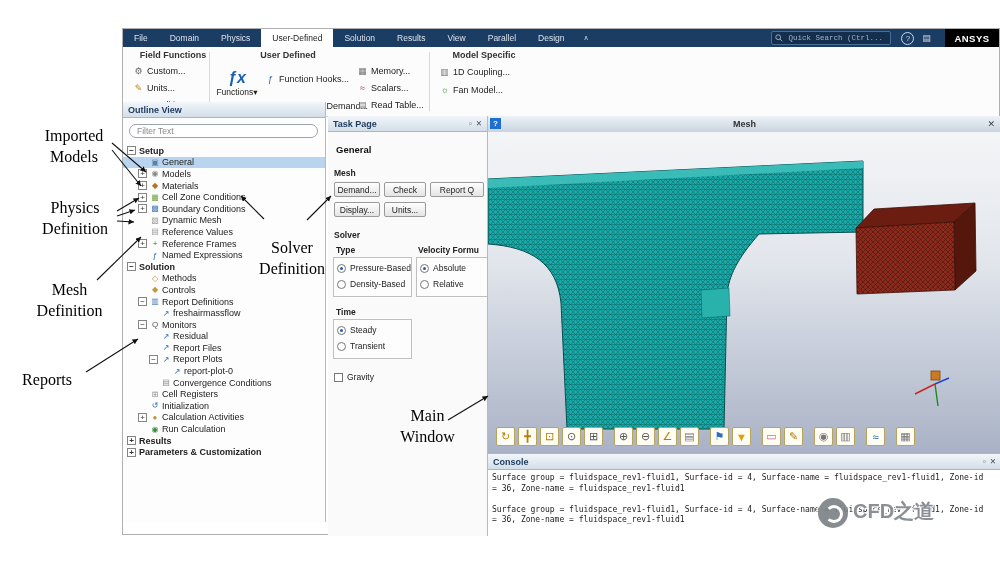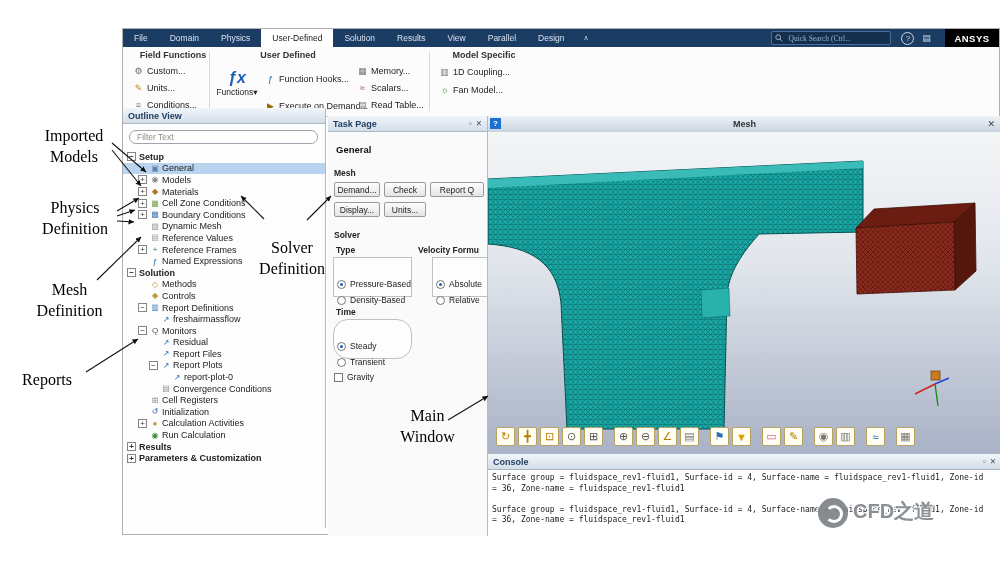--- a/index.html
+++ b/index.html
@@ -14,21 +14,21 @@
   .tabbar{position:absolute;left:0;top:0;width:100%;height:18px;background:#1b3c63;
           display:flex;align-items:center;color:#d8e2ee;font-size:8.5px;}
   .tab{padding:0 11px;height:18px;display:flex;align-items:center;cursor:default;white-space:nowrap;}
   .tab.sel{background:#fff;color:#1a1a1a;}
   .caret{padding:0 8px;font-size:7px;color:#cfd8e3;}
   .tspacer{flex:1;}
   .search{width:112px;height:12px;background:#142e4e;border:1px solid #4a6f96;border-radius:2px;
           display:flex;align-items:center;padding:0 3px;margin-right:10px;}
   .search svg{flex:0 0 auto;margin-right:3px;}
   .search input{flex:1;background:transparent;border:none;outline:none;color:#cfd8e3;
-                font-size:7.5px;font-family:Liberation Serif, serif;width:90px;}
+                font-size:7.5px;font-family:Liberation Mono, monospace;width:90px;}
   .search input::placeholder{color:#9fb3c8;}
   .helpc{width:11px;height:11px;border:1px solid #cfd8e3;border-radius:50%;font-size:8px;
          display:flex;align-items:center;justify-content:center;margin-right:8px;color:#cfd8e3;}
   .resic{font-size:9px;color:#cfd8e3;margin-right:14px;}
   .ansys{height:18px;width:54px;background:#000;color:#fff;font-weight:bold;font-size:9.5px;
          letter-spacing:.5px;display:flex;align-items:center;justify-content:center;}
 
   
   .ribbon{position:absolute;left:0;top:18px;width:100%;height:69px;background:#fcfcfc;
           border-bottom:1px solid #cfcfcf;}
@@ -42,21 +42,21 @@
   .bigbtn .fx{font-size:16px;color:#1a5fb4;font-style:italic;font-weight:bold;}
 
   
   .phead{position:absolute;height:16px;background:linear-gradient(#f2f6fa,#d3dee9);
          border-bottom:1px solid #a9b6c4;font-size:9px;font-weight:bold;color:#1f3d60;
          display:flex;align-items:center;padding:0 5px;box-sizing:border-box;left:0;right:0;top:0;}
   .phead .sp{flex:1;}
   .phead .wbtn{font-size:7.5px;color:#445;margin-left:4px;font-weight:normal;}
 
   
-  .outline{position:absolute;left:0;top:79px;width:203px;height:420px;background:#fdfdfd;
+  .outline{position:absolute;left:0;top:73px;width:203px;height:420px;background:#fdfdfd;
            border-right:1px solid #b9b9b9;box-sizing:border-box;overflow:hidden;}
   .filter{position:absolute;left:6px;top:22px;width:189px;height:14px;border:1px solid #9aa5af;
           border-radius:8px;font-size:8.5px;padding:0 7px;box-sizing:border-box;color:#333;
           font-family:"Liberation Sans",sans-serif;outline:none;background:#fff;}
   .filter::placeholder{color:#8a8a8a;}
   .tree{position:absolute;left:0;top:43px;right:0;bottom:0;overflow:hidden;}
   .trow{display:flex;align-items:center;height:11.6px;font-size:9px;color:#222;white-space:nowrap;}
   .trow.bold{font-weight:bold;}
   .trow.sel{background:#b8d4ee;}
   .exp{width:9px;height:9px;border:1px solid #848484;background:#fff;font-size:8px;line-height:7px;
@@ -66,21 +66,21 @@
 
   
   .task{position:absolute;left:205px;top:87px;width:160px;height:420px;background:#fafafa;
         border-right:1px solid #b9b9b9;box-sizing:border-box;overflow:hidden;}
   .heading{position:absolute;left:8px;top:28px;font-size:9.5px;font-weight:bold;color:#111;}
   .slab{position:absolute;font-size:8.5px;font-weight:bold;color:#222;white-space:nowrap;}
   .pbtn{position:absolute;height:15px;border:1px solid #9a9a9a;border-radius:2px;
         background:linear-gradient(#fefefe,#e4e4e4);font-size:8.5px;display:flex;align-items:center;
         justify-content:center;color:#222;box-sizing:border-box;white-space:nowrap;overflow:hidden;}
   .rbox{position:absolute;border:1px solid #c0c0c0;background:#fdfdfd;box-sizing:border-box;
-        padding:18px 3px;}
+        padding:2px 3px;}
   .ropt{display:flex;align-items:center;height:16px;font-size:8.5px;color:#222;white-space:nowrap;}
   .radio{width:9px;height:9px;border:1px solid #777;border-radius:50%;margin-right:4px;
          background:#fff;box-sizing:border-box;position:relative;flex:0 0 auto;}
   .radio.on::after{content:"";position:absolute;left:2px;top:2px;width:3px;height:3px;
          border-radius:50%;background:#1a5fb4;}
   .chkrow{position:absolute;display:flex;align-items:center;font-size:8.5px;color:#222;}
   .chk{width:9px;height:9px;border:1px solid #777;background:#fff;margin-right:4px;box-sizing:border-box;}
 
   
   .gfx{position:absolute;left:365px;top:87px;width:513px;height:420px;box-sizing:border-box;}
@@ -391,33 +391,33 @@
     <div class="rbox" style="left:5px;top:141px;width:79px;height:40px;">
         <div class="ropt">
           <span class="radio on"></span>
           <span>Pressure-Based</span>
         </div>
         <div class="ropt">
           <span class="radio"></span>
           <span>Density-Based</span>
         </div>
       </div>
-    <div class="rbox" style="left:88px;top:141px;width:90px;height:40px;margin-left:16px;">
+    <div class="rbox" style="left:88px;top:141px;width:90px;height:40px;">
         <div class="ropt">
           <span class="radio on"></span>
           <span>Absolute</span>
         </div>
         <div class="ropt">
           <span class="radio"></span>
           <span>Relative</span>
         </div>
       </div>
 
     <div class="slab" style="left:8px;top:191px;">Time</div>
-    <div class="rbox" style="left:5px;top:203px;width:79px;height:40px;border-radius:15px;">
+    <div class="rbox" style="left:5px;top:203px;width:79px;height:40px;">
         <div class="ropt">
           <span class="radio on"></span>
           <span>Steady</span>
         </div>
         <div class="ropt">
           <span class="radio"></span>
           <span>Transient</span>
         </div>
       </div>
 

